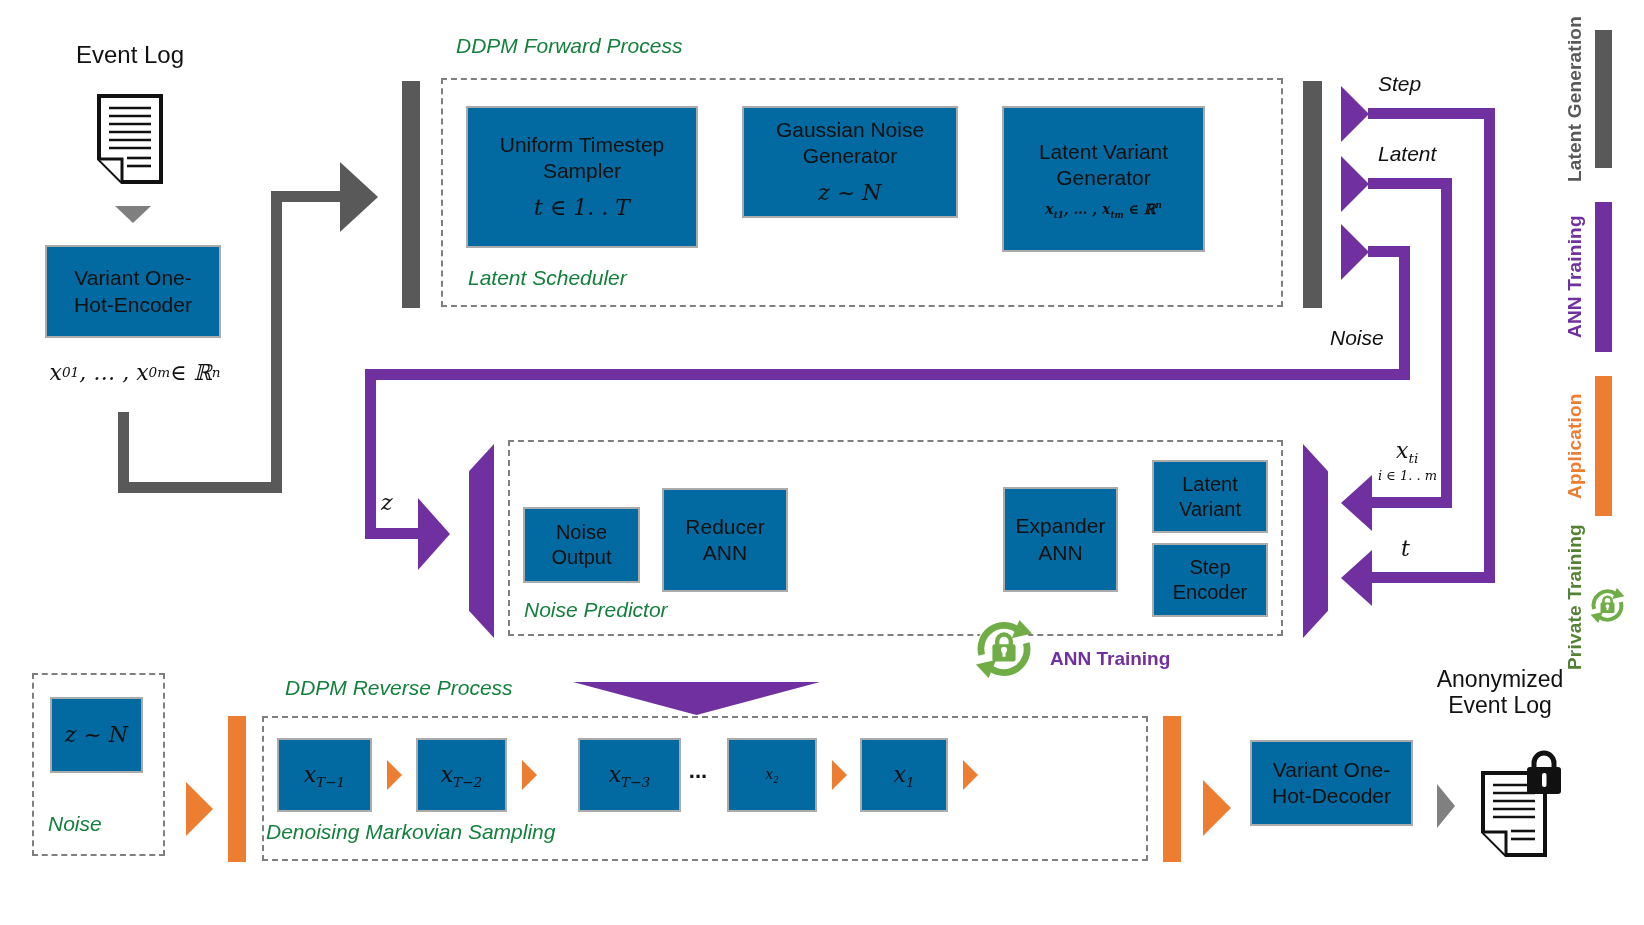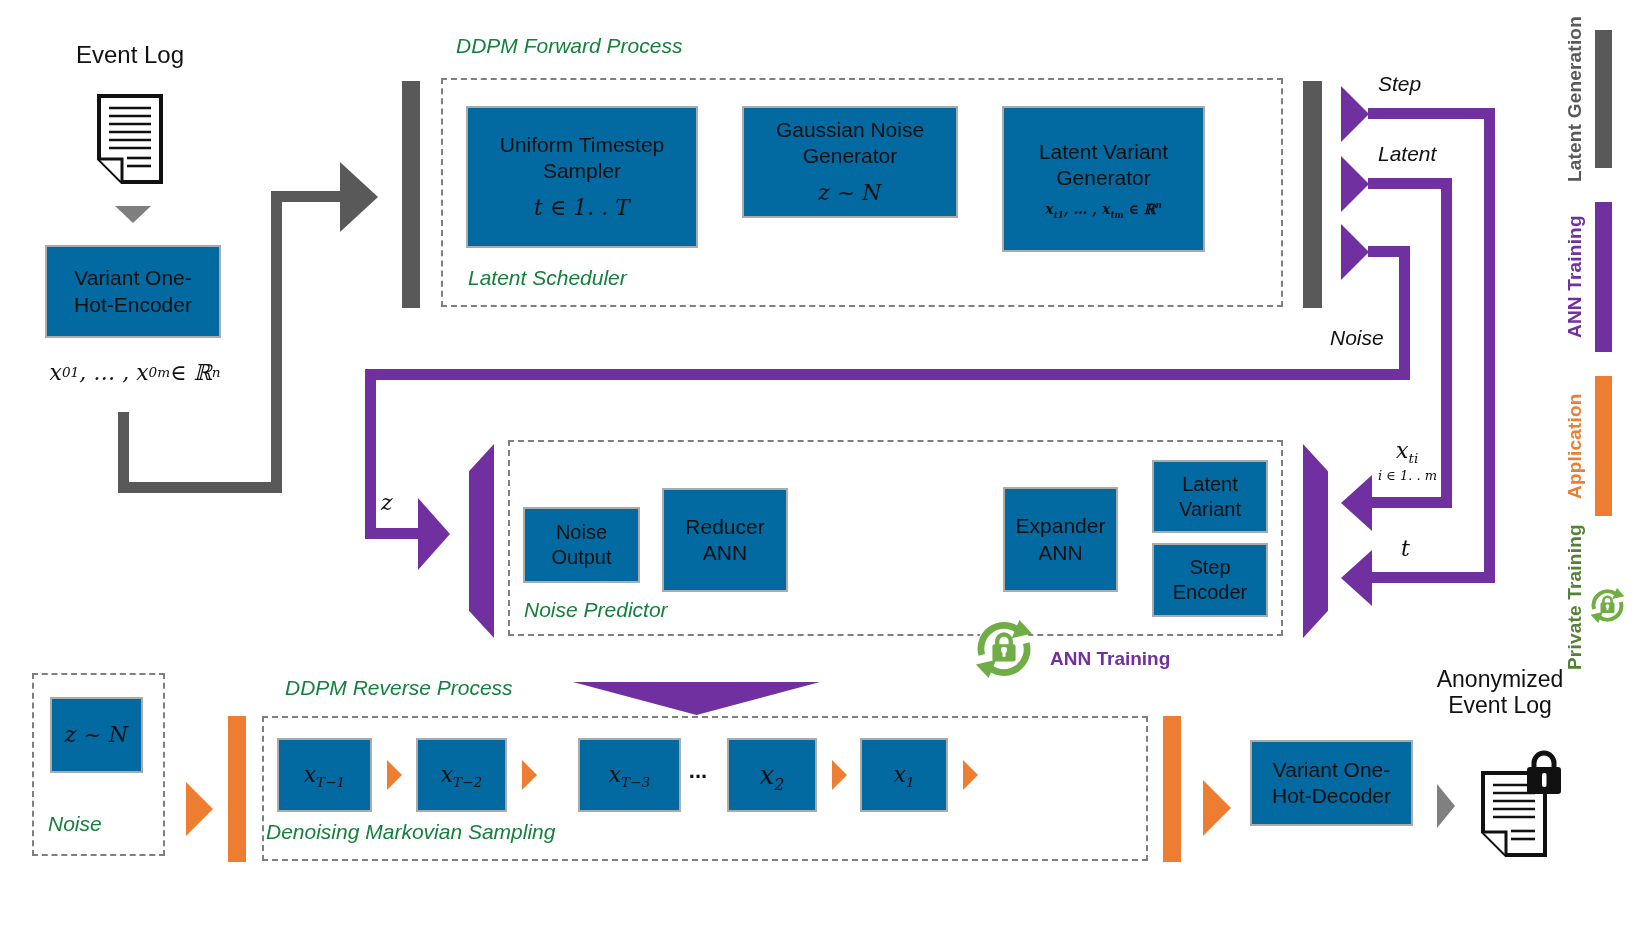--- a/index.html
+++ b/index.html
@@ -181,21 +181,21 @@
   <div class="seg orange tri-r" style="left:387px;top:760px;width:15px;height:30px;"></div>
   <div class="box" style="left:416px;top:738px;width:91px;height:74px;">
     <div class="math" style="font-size:22px;">x<sub>T−2</sub></div>
   </div>
   <div class="seg orange tri-r" style="left:522px;top:760px;width:15px;height:30px;"></div>
   <div class="box" style="left:578px;top:738px;width:103px;height:74px;">
     <div class="math" style="font-size:22px;">x<sub>T−3</sub></div>
   </div>
   <div class="abs ctr" style="left:678px;top:756px;width:40px;height:30px;font-size:22px;font-weight:bold;">...</div>
   <div class="box" style="left:727px;top:738px;width:90px;height:74px;">
-    <div class="math" style="font-size:26px;">x<sub>2</sub></div>
+    <div class="math" style="font-size:14px;">x<sub>2</sub></div>
   </div>
   <div class="seg orange tri-r" style="left:832px;top:760px;width:15px;height:30px;"></div>
   <div class="box" style="left:860px;top:738px;width:88px;height:74px;">
     <div class="math" style="font-size:22px;">x<sub>1</sub></div>
   </div>
   <div class="seg orange tri-r" style="left:963px;top:760px;width:15px;height:30px;"></div>
 
   <div class="ttl" style="left:266px;top:820px;">Denoising Markovian Sampling</div>
 
   <div class="seg orange" style="left:1163px;top:716px;width:18px;height:146px;"></div>

